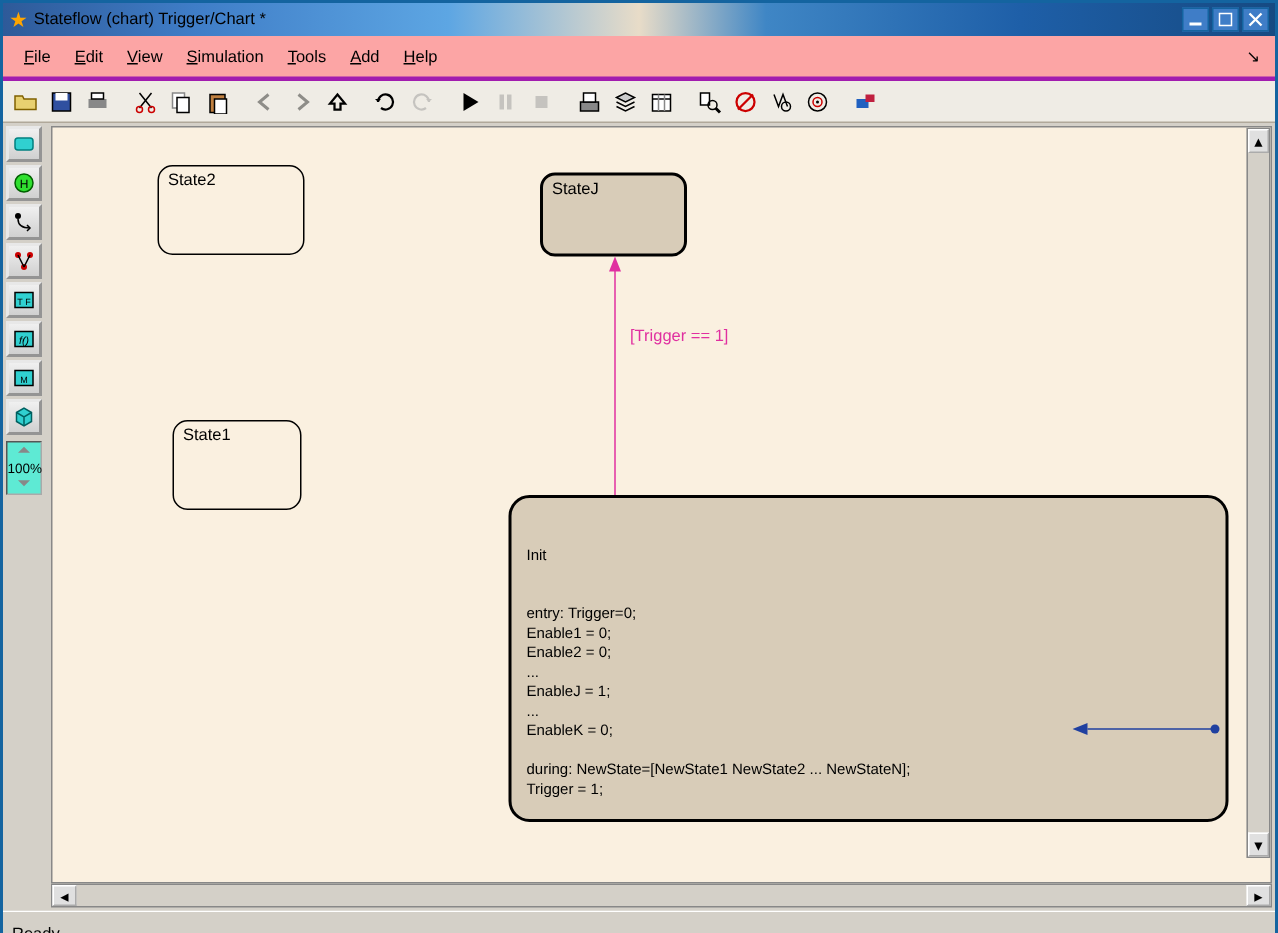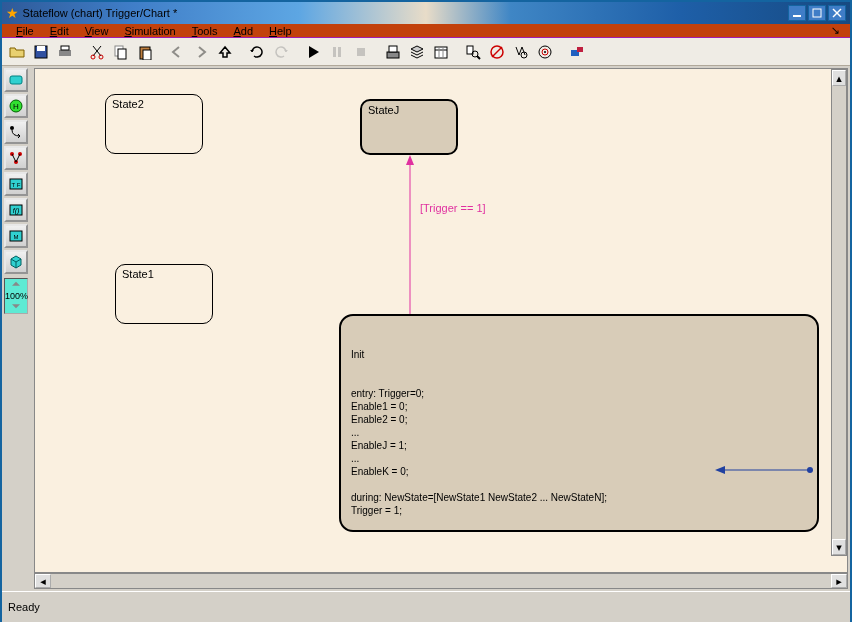--- a/index.html
+++ b/index.html
@@ -7,21 +7,21 @@
 
 .window { width: 852px; height: 622px; border: 2px solid #1464a0; background: #d4d0c8; }
 
 .titlebar { height: 22px; background: linear-gradient(90deg, #2e5a99 0%, #3f7dc7 15%, #5da6e3 35%, #e8dcc8 50%, #3f86c5 60%, #1e5fa8 80%, #164a82 100%); display: flex; align-items: center; padding: 0 4px; color: #000; }
 .titlebar .star { color: #ffa500; font-size: 14px; margin-right: 2px; }
 .titlebar .title-text { font-size: 11px; color: #000; margin-left: 2px; }
 .titlebar .spacer { flex: 1; }
 .titlebar .winbtn { width: 18px; height: 16px; border: 1px solid #1464a0; background: #3f7dc7; margin-left: 2px; display: flex; align-items: center; justify-content: center; cursor: pointer; }
 .titlebar .winbtn svg { width: 12px; height: 12px; }
 
-.menubar { height: 14px; background: #c2410c; border-bottom: 1px solid #a21caf; display: flex; align-items: center; padding: 0 6px; }
+.menubar { height: 30px; background: #fca5a5; border-bottom: 3px solid #a21caf; display: flex; align-items: center; padding: 0 6px; }
 .menubar .item { padding: 2px 8px; cursor: pointer; }
 .menubar .item span.ul { text-decoration: underline; }
 .menubar .arrow { margin-left: auto; padding: 0 4px; }
 
 .toolbar { height: 28px; background: #efece5; border-bottom: 1px solid #b0a89a; display: flex; align-items: center; padding: 0 4px; gap: 2px; }
 .toolbar .sep { width: 6px; }
 .toolbar .tbtn { width: 22px; height: 22px; display: flex; align-items: center; justify-content: center; cursor: pointer; border: 1px solid transparent; }
 .toolbar .tbtn.disabled { opacity: 0.4; cursor: default; }
 .toolbar svg { width: 16px; height: 16px; }
 
@@ -305,21 +305,21 @@
 
         <div class="state" style="left:70px;top:25px;width:98px;height:60px">
           <span class="label">State2</span>
         </div>
 
         <div class="state selected" style="left:325px;top:30px;width:98px;height:56px">
           <span class="label">StateJ</span>
         </div>
 
 
-        <div class="state" style="left:80px;top:195px;width:98px;height:60px">
+        <div class="state" style="left:80px;top:195px;width:86px;height:60px">
           <span class="label">State1</span>
         </div>
 
         <svg class="transition" style="left:370px;top:86px;width:10px;height:160px">
           <line x1="5" y1="160" x2="5" y2="8" stroke="#e030a0" stroke-width="1"></line>
           <path d="M5 0 L1 10 L9 10 Z" fill="#e030a0"></path>
         </svg>
         <div class="transition-label" style="left:385px;top:133px">[Trigger == 1]</div>
 
         <div class="init-state" style="left:304px;top:245px;width:480px;height:218px">

